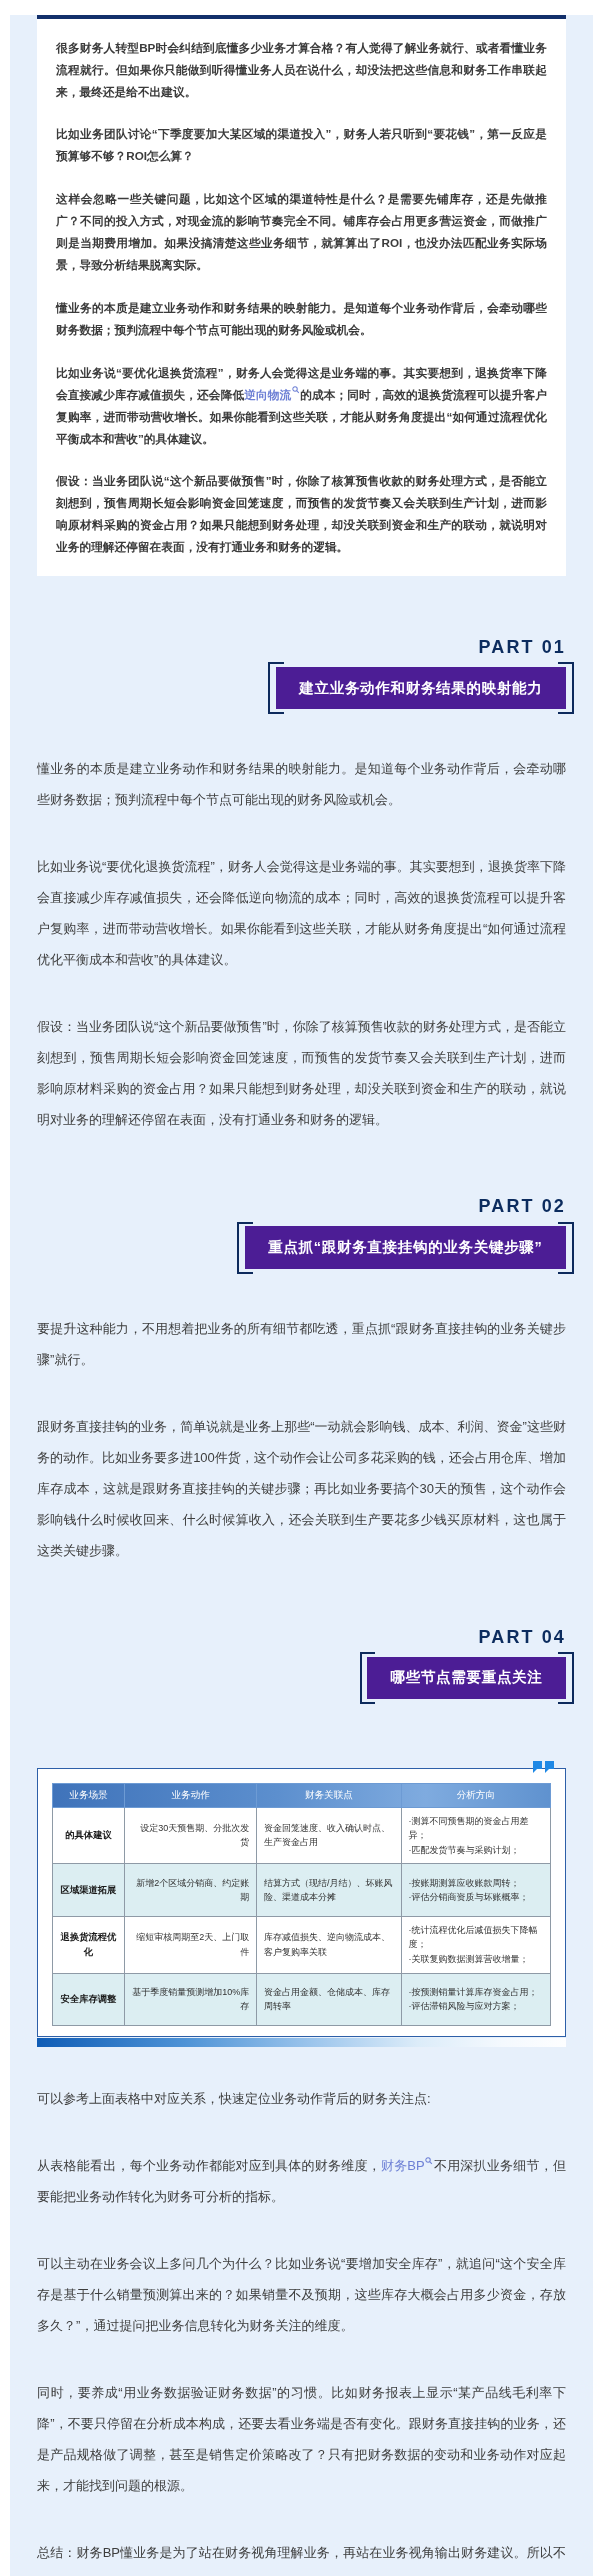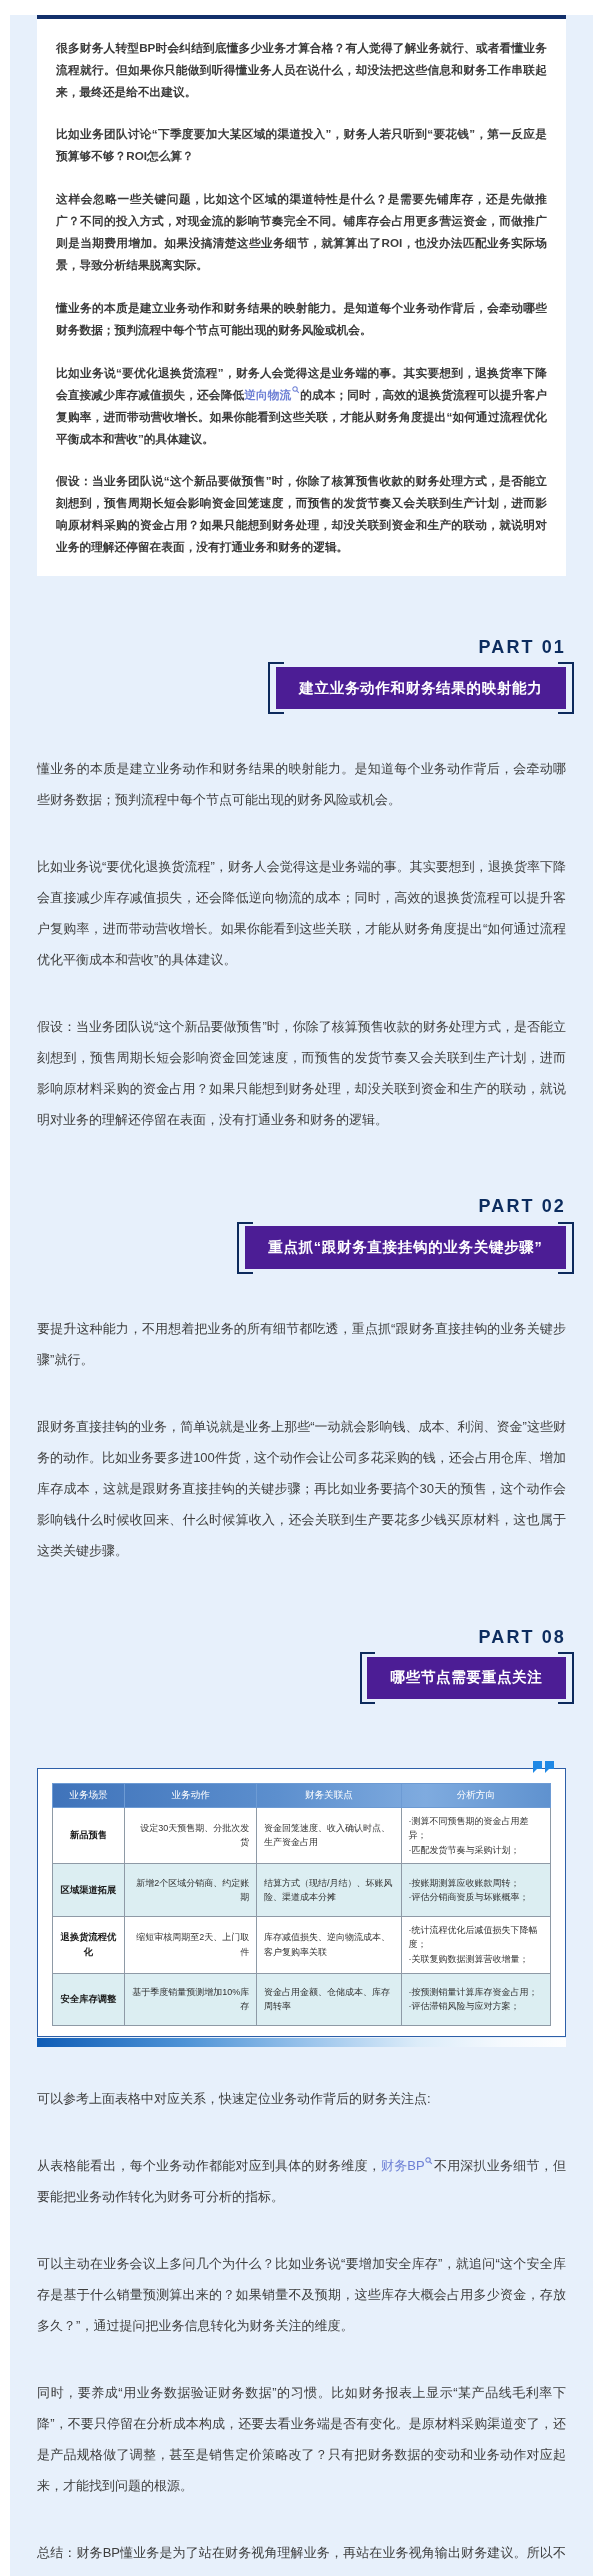--- a/index.html
+++ b/index.html
@@ -181,21 +181,21 @@
 
     <div class="part">
       <div class="part-label">PART 02</div>
       <div class="part-box"><span>重点抓“跟财务直接挂钩的业务关键步骤”</span></div>
     </div>
 
     <p class="blue-p">要提升这种能力，不用想着把业务的所有细节都吃透，重点抓“跟财务直接挂钩的业务关键步骤”就行。</p>
     <p class="blue-p">跟财务直接挂钩的业务，简单说就是业务上那些“一动就会影响钱、成本、利润、资金”这些财务的动作。比如业务要多进100件货，这个动作会让公司多花采购的钱，还会占用仓库、增加库存成本，这就是跟财务直接挂钩的关键步骤；再比如业务要搞个30天的预售，这个动作会影响钱什么时候收回来、什么时候算收入，还会关联到生产要花多少钱买原材料，这也属于这类关键步骤。</p>
 
     <div class="part">
-      <div class="part-label">PART 08</div>
+      <div class="part-label">PART 04</div>
       <div class="part-box"><span>哪些节点需要重点关注</span></div>
     </div>
 
     <div class="table-card">
       <div class="quote-icon">
           <span class="q"></span>
           <span class="q"></span>
         </div>
       <table class="bp">
         <colgroup>
@@ -207,21 +207,21 @@
         <thead>
           <tr>
             <th>业务场景</th>
             <th>业务动作</th>
             <th>财务关联点</th>
             <th>分析方向</th>
           </tr>
         </thead>
         <tbody>
           <tr>
-            <td class="scene">新品预售</td>
+            <td class="scene">的具体建议</td>
             <td class="action">设定30天预售期、分批次发货</td>
             <td>资金回笼速度、收入确认时点、生产资金占用</td>
             <td>
               <div>·测算不同预售期的资金占用差异；</div>
               <div>·匹配发货节奏与采购计划；</div>
             </td>
           </tr>
           <tr class="tint">
             <td class="scene">区域渠道拓展</td>
             <td class="action">新增2个区域分销商、约定账期</td>
@@ -255,19 +255,19 @@
     <div class="card-bottom-bar"></div>
 
     <p class="blue-p">可以参考上面表格中对应关系，快速定位业务动作背后的财务关注点:</p>
     <p class="blue-p">
       <span>从表格能看出，每个业务动作都能对应到具体的财务维度，</span><a class="entity-link"><span>财务BP</span><span class="sup-search"><svg width="7.6" height="7.6" viewBox="0 0 11 11">
               <circle cx="4.4" cy="4.4" r="3.2" fill="none" stroke="#6e80d5" stroke-width="1.5"></circle>
               <line x1="7" y1="7" x2="10" y2="10" stroke="#6e80d5" stroke-width="1.5"></line>
             </svg></span></a><span>不用深扒业务细节，但要能把业务动作转化为财务可分析的指标。</span>
     </p>
     <p class="blue-p">可以主动在业务会议上多问几个为什么？比如业务说“要增加安全库存”，就追问“这个安全库存是基于什么销量预测算出来的？如果销量不及预期，这些库存大概会占用多少资金，存放多久？”，通过提问把业务信息转化为财务关注的维度。</p>
-    <p class="blue-p">同时，要养成“用业务数据验证财务数据”的习惯。比如财务报表上显示“某产品线毛利率下降”，不要只停留在分析成本构成，还要去看业务端是否有变化。是原材料采购渠道变了，还是产品规格做了调整，甚至是销售定价策略改了？只有把财务数据的变动和业务动作对应起来，才能找到问题的根源。</p>
+    <p class="blue-p">同时，要养成“用业务数据验证财务数据”的习惯。比如财务报表上显示“某产品线毛利率下降”，不要只停留在分析成本构成，还要去看业务端是否有变化。跟财务直接挂钩的业务，还是产品规格做了调整，甚至是销售定价策略改了？只有把财务数据的变动和业务动作对应起来，才能找到问题的根源。</p>
     <p class="blue-p">总结：财务BP懂业务是为了站在财务视角理解业务，再站在业务视角输出财务建议。所以不用纠结懂多少业务，而要用业务逻辑把财务数据讲透了，用财务工具解决业务问题，这才是财务BP的核心竞争力。</p>
 
   </div>
 
 </div>
 
 
 </body></html>

